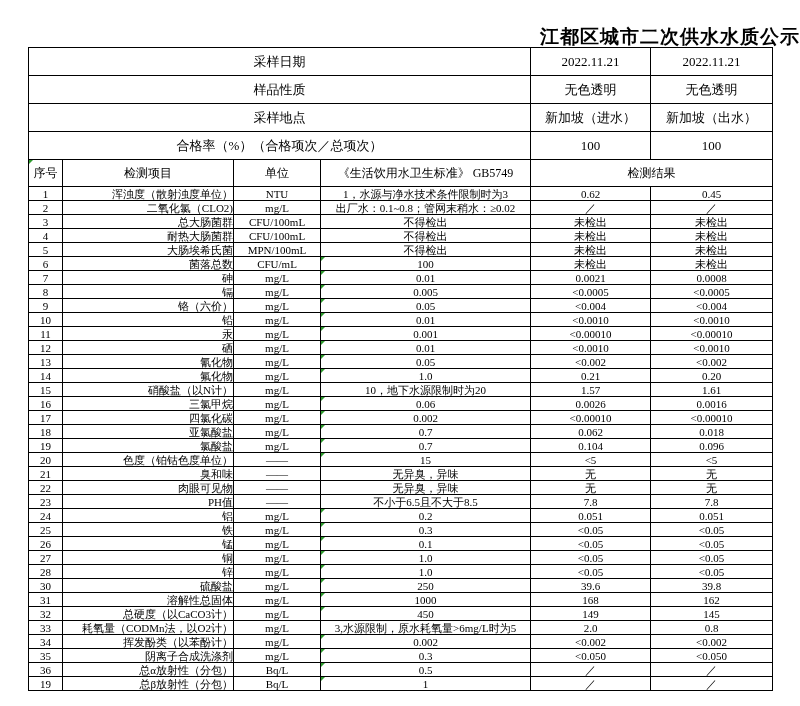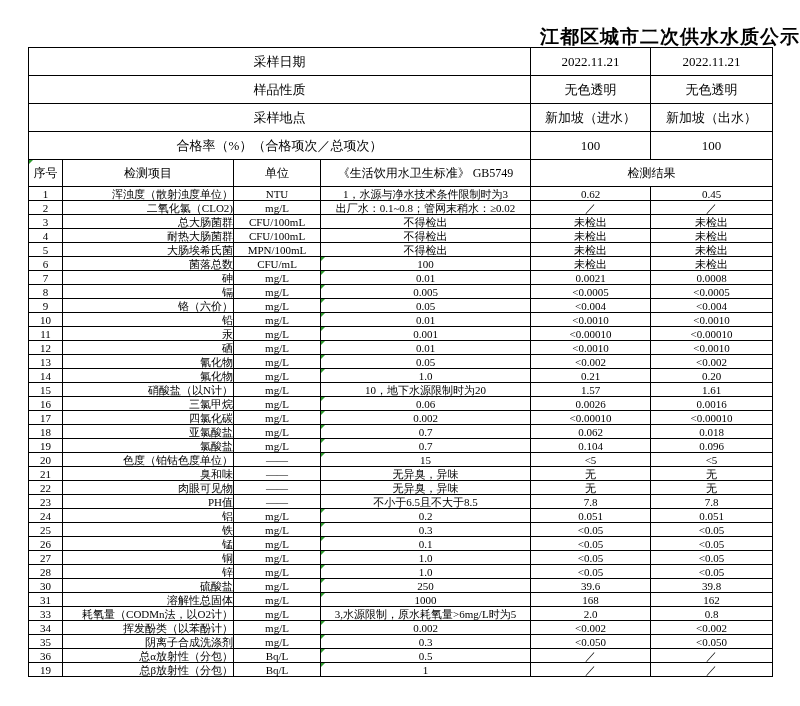--- a/index.html
+++ b/index.html
@@ -365,20 +365,28 @@
 
     <tr class="datarow">
       <td>31</td>
       <td class="item">溶解性总固体</td>
       <td>mg/L</td>
       <td class="err">1000</td>
       <td>168</td>
       <td>162</td>
     </tr>
 
+    <tr class="datarow">
+      <td>32</td>
+      <td class="item">总硬度（以CaCO3计）</td>
+      <td>mg/L</td>
+      <td class="err">450</td>
+      <td>149</td>
+      <td>145</td>
+    </tr>
 
     <tr class="datarow">
       <td>33</td>
       <td class="item">耗氧量（CODMn法，以O2计）</td>
       <td>mg/L</td>
       <td>3,水源限制，原水耗氧量&gt;6mg/L时为5</td>
       <td>2.0</td>
       <td>0.8</td>
     </tr>
 

